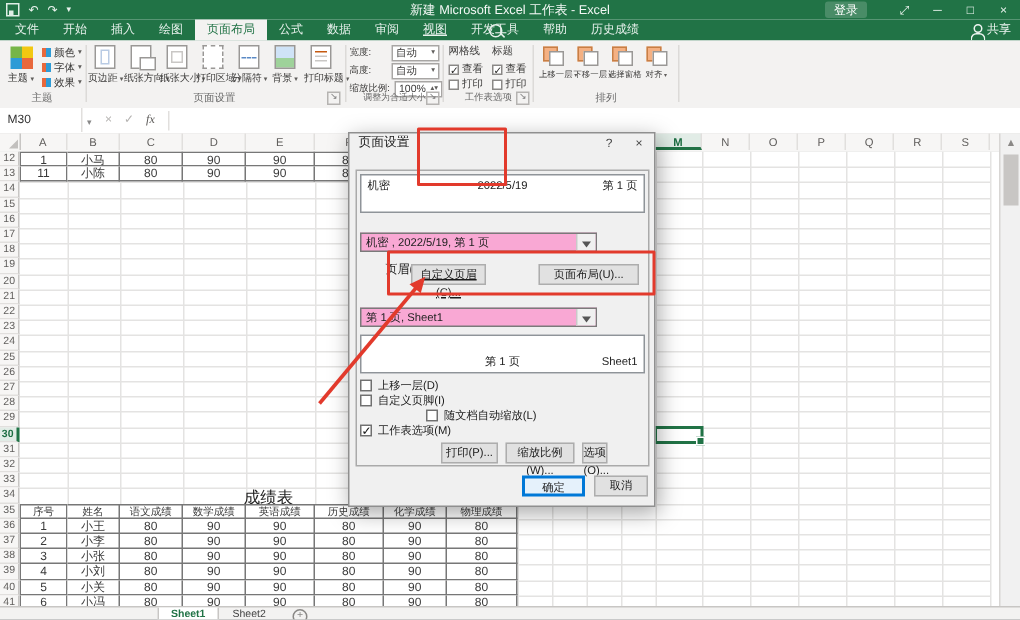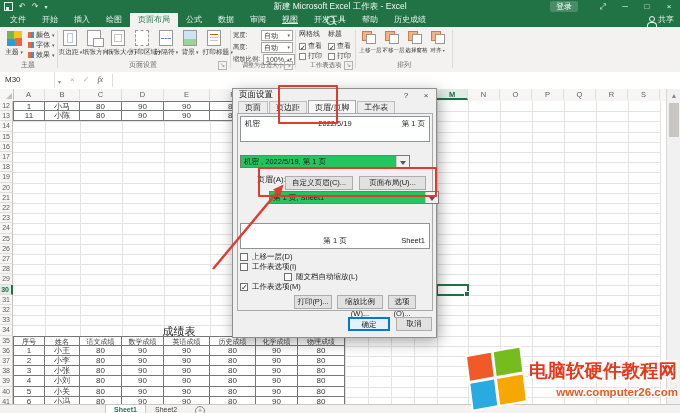--- a/index.html
+++ b/index.html
@@ -95,21 +95,21 @@
   #dlg-title{flex:1;padding-left:6px;font-size:8.5px;}
   .dlg-sys{width:20px;text-align:center;color:#444;font-size:8px;}
   #dlg-tabs{position:absolute;left:5px;top:12px;height:13px;display:flex;}
   .dtab{padding:0 6px;line-height:12px;font-size:8px;background:#ececec;border:1px solid #bdbdbd;border-bottom:none;margin-right:1px;color:#222;}
   .dtab.active{background:#f8f8f8;position:relative;top:-1px;line-height:14px;border-color:#a9a9a9;z-index:2;}
   #dlg-panel{position:absolute;left:4px;top:24px;width:196px;height:198px;border:1px solid #aaa;background:#f0f0f0;box-sizing:border-box;}
   .preview{position:absolute;left:7px;width:190px;background:#fff;border:1px solid #8f9499;box-sizing:border-box;}
   .pv-row{position:absolute;left:4px;right:4px;display:flex;font-size:7.5px;color:#222;}
   .pv-left{flex:1;text-align:left;}  .pv-center{flex:1;text-align:center;}  .pv-right{flex:1;text-align:right;}
   .dlg-label{position:absolute;left:24px;font-size:8px;color:#1a1a1a;margin-top:28px;}
-  .combo{position:absolute;left:7px;width:170px;height:13px;background:#22c55e;border:1px solid #7a7a7a;box-sizing:border-box;line-height:11px;padding-left:3px;font-size:7.5px;color:#222;}
+  .combo{position:absolute;left:7px;width:158px;height:13px;background:#f9a8d4;border:1px solid #7a7a7a;box-sizing:border-box;line-height:11px;padding-left:3px;font-size:7.5px;color:#222;}
   .combo .drop{position:absolute;right:0;top:0;width:12px;height:100%;background:#f0f0f0;border-left:1px solid #c9c9c9;text-align:center;}
   .combo .drop::after{content:'';position:absolute;left:3px;top:5px;border:3px solid transparent;border-top:4px solid #555;}
   .dbtn{position:absolute;height:14px;background:#e1e1e1;border:1px solid #adadad;font-size:7.5px;text-align:center;line-height:12px;box-sizing:border-box;color:#1a1a1a;font-family:inherit;padding:0;}
   .dchk{position:absolute;left:7px;display:flex;align-items:center;gap:4px;height:9px;font-size:7.5px;}
   .dchk .box{width:8px;height:8px;background:#fff;border:1px solid #707070;box-sizing:border-box;font-size:8px;line-height:7px;text-align:center;color:#111;}
   #ok-btn{border:2px solid #0078d7;background:#e5f1fb;}
   
   .redrect{position:absolute;border:2px solid #e23a2c;z-index:60;border-radius:1px;}
   #arrow-svg{position:absolute;left:0;top:0;width:680px;height:413px;z-index:70;pointer-events:none;}
   
@@ -508,99 +508,81 @@
       <div class="shtab" style="left: 147px;">Sheet2</div>
       <div id="newsheet" style="left: 195px;">+</div>
     </div>
 
   <div id="dialog">
     <div id="dlg-titlerow">
       <span id="dlg-title">页面设置</span>
       <span class="dlg-sys">?</span>
       <span class="dlg-sys">×</span>
     </div>
-    <div id="dlg-tabs">
-        <div class="dtab">页面</div>
-        <div class="dtab">页边距</div>
-        <div class="dtab active">页眉/页脚</div>
-        <div class="dtab">工作表</div>
-      </div>
     <div id="dlg-panel"></div>
 
     <div class="preview" style="top:27px;height:26px;">
       <div class="pv-row" style="top:2px;">
         <span class="pv-left">机密</span>
         <span class="pv-center">2022/5/19</span>
         <span class="pv-right">第 1 页</span>
       </div>
     </div>
 
     <div class="dlg-label" style="top:57px;">页眉(A):</div>
     <div class="combo" style="top:66px;">
       <span>机密 , 2022/5/19, 第 1 页</span>
       <span class="drop"></span>
     </div>
 
-    <button class="dbtn" style="left:52px;top:87px;width:68px;">自定义页眉(C)...</button>
+    <button class="dbtn" style="left:41px;top:87px;width:50px;text-decoration:underline;">自定义页眉(C)...</button>
     <button class="dbtn" style="left:126px;top:87px;width:67px;">页面布局(U)...</button>
 
     <div class="dlg-label" style="top:107px;">页脚(F):</div>
-    <div class="combo" style="top:102px;margin-left:29px;">
+    <div class="combo" style="top:116px;">
       <span>第 1 页, Sheet1</span>
       <span class="drop"></span>
     </div>
 
     <div class="preview" style="top:134px;height:26px;">
       <div class="pv-row" style="bottom:2px;">
         <span class="pv-left"></span>
         <span class="pv-center">第 1 页</span>
         <span class="pv-right">Sheet1</span>
       </div>
     </div>
 
     <div id="dlg-checks"></div>
 
     <button class="dbtn" style="left:61px;top:206px;width:38px;">打印(P)...</button>
     <button class="dbtn" style="left:104px;top:206px;width:46px;">缩放比例(W)...</button>
-    <button class="dbtn" style="left:155px;top:206px;width:28px;">选项(O)...</button>
+    <button class="dbtn" style="left:155px;top:206px;width:17px;">选项(O)...</button>
 
     <button class="dbtn" id="ok-btn" style="left:115px;top:228px;width:42px;">确定</button>
     <button class="dbtn" style="left:163px;top:228px;width:36px;">取消</button>
   <div class="dchk" style="top: 163px;">
         <div class="box"></div>
         <div>上移一层(D)</div>
       </div>
       <div class="dchk" style="top: 173px;">
         <div class="box"></div>
-        <div>工作表选项(I)</div>
+        <div>自定义页脚(I)</div>
       </div>
       <div class="dchk" style="top: 183px; padding-left: 44px;">
         <div class="box"></div>
         <div>随文档自动缩放(L)</div>
       </div>
       <div class="dchk" style="top: 193px;">
         <div class="box">✓</div>
         <div>工作表选项(M)</div>
       </div>
     </div>
 
   <div class="redrect" style="left:278px;top:85px;width:56px;height:35px;"></div>
   <div class="redrect" style="left:258px;top:167px;width:175px;height:26px;"></div>
 
   <svg id="arrow-svg" viewBox="0 0 680 413">
     <line x1="213" y1="269" x2="279" y2="190" stroke="#e23a2c" stroke-width="2.4"></line>
     <polygon points="283.5,184.5 280.5,195.5 273,189.5" fill="#e23a2c"></polygon>
   </svg>
 
-  <div id="watermark">
-    <div id="wm-logo">
-      <div id="wm-tl" style="background: rgb(240, 90, 40);"></div>
-        <div id="wm-tr" style="background: rgb(119, 188, 31);"></div>
-        <div id="wm-bl" style="background: rgb(41, 171, 226);"></div>
-        <div id="wm-br" style="background: rgb(247, 168, 0);"></div>
-    </div>
-    <div id="wm-text">
-      <div id="wm-title">电脑软硬件教程网</div>
-      <div id="wm-url">www.computer26.com</div>
-    </div>
-  </div>
 
 </div>
 
 </body></html>

